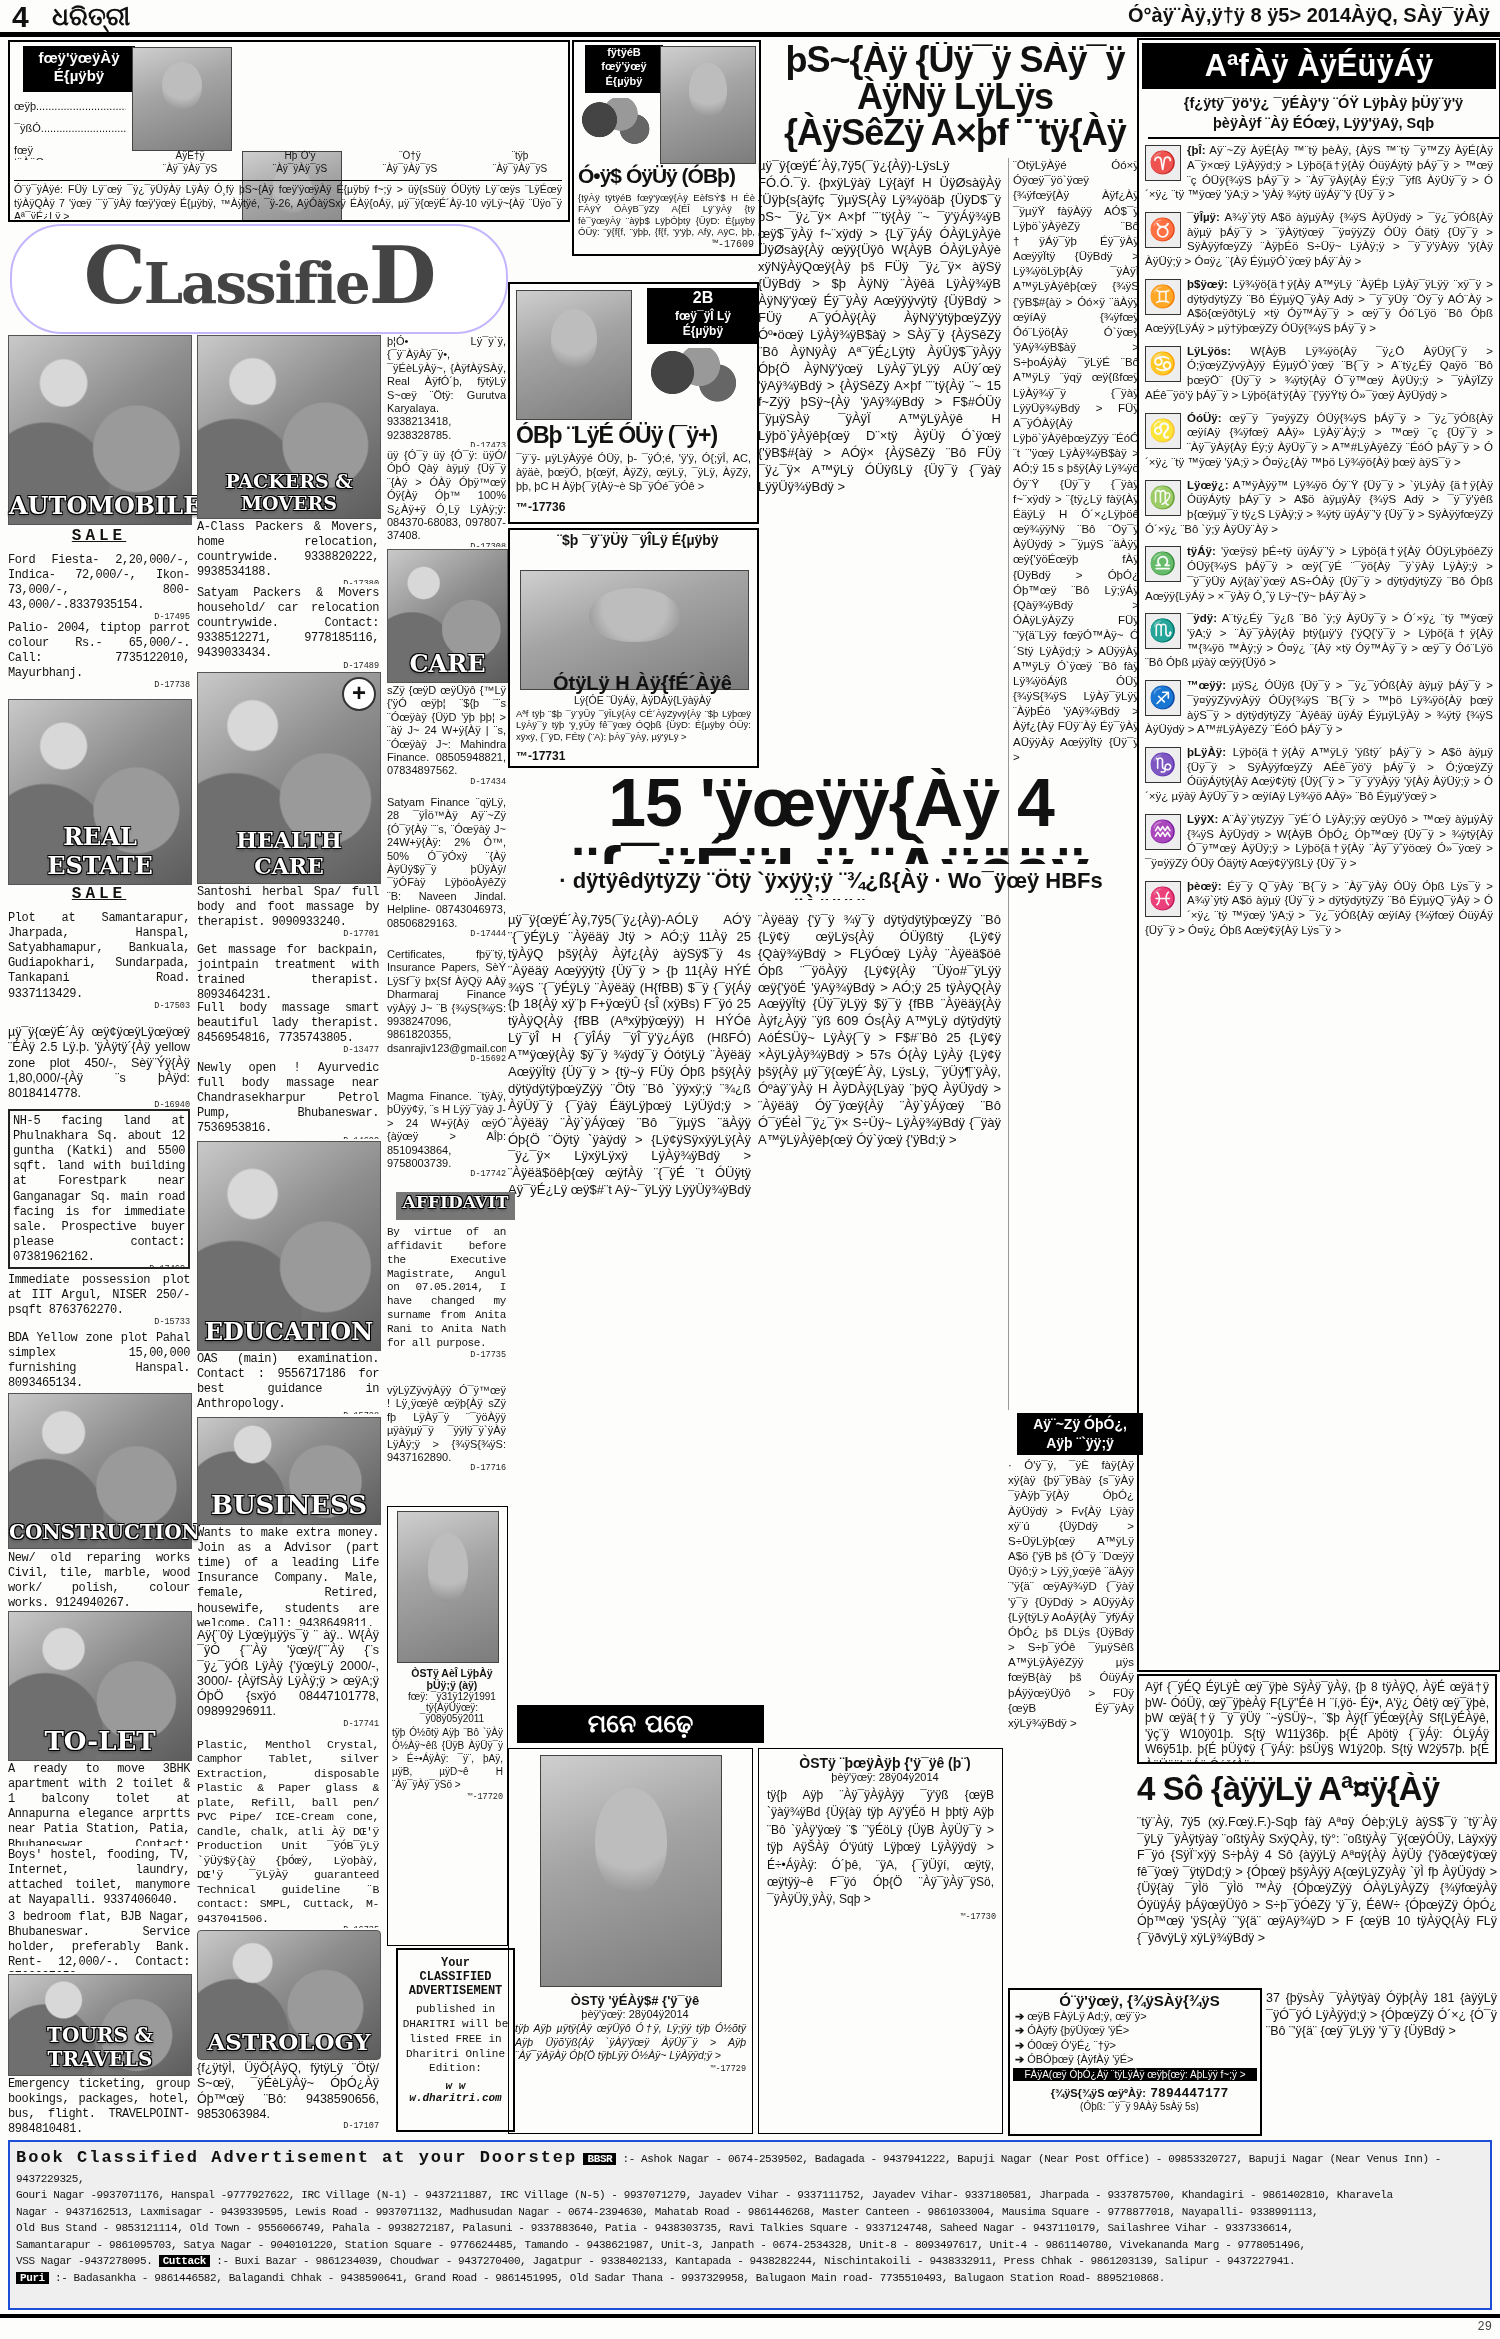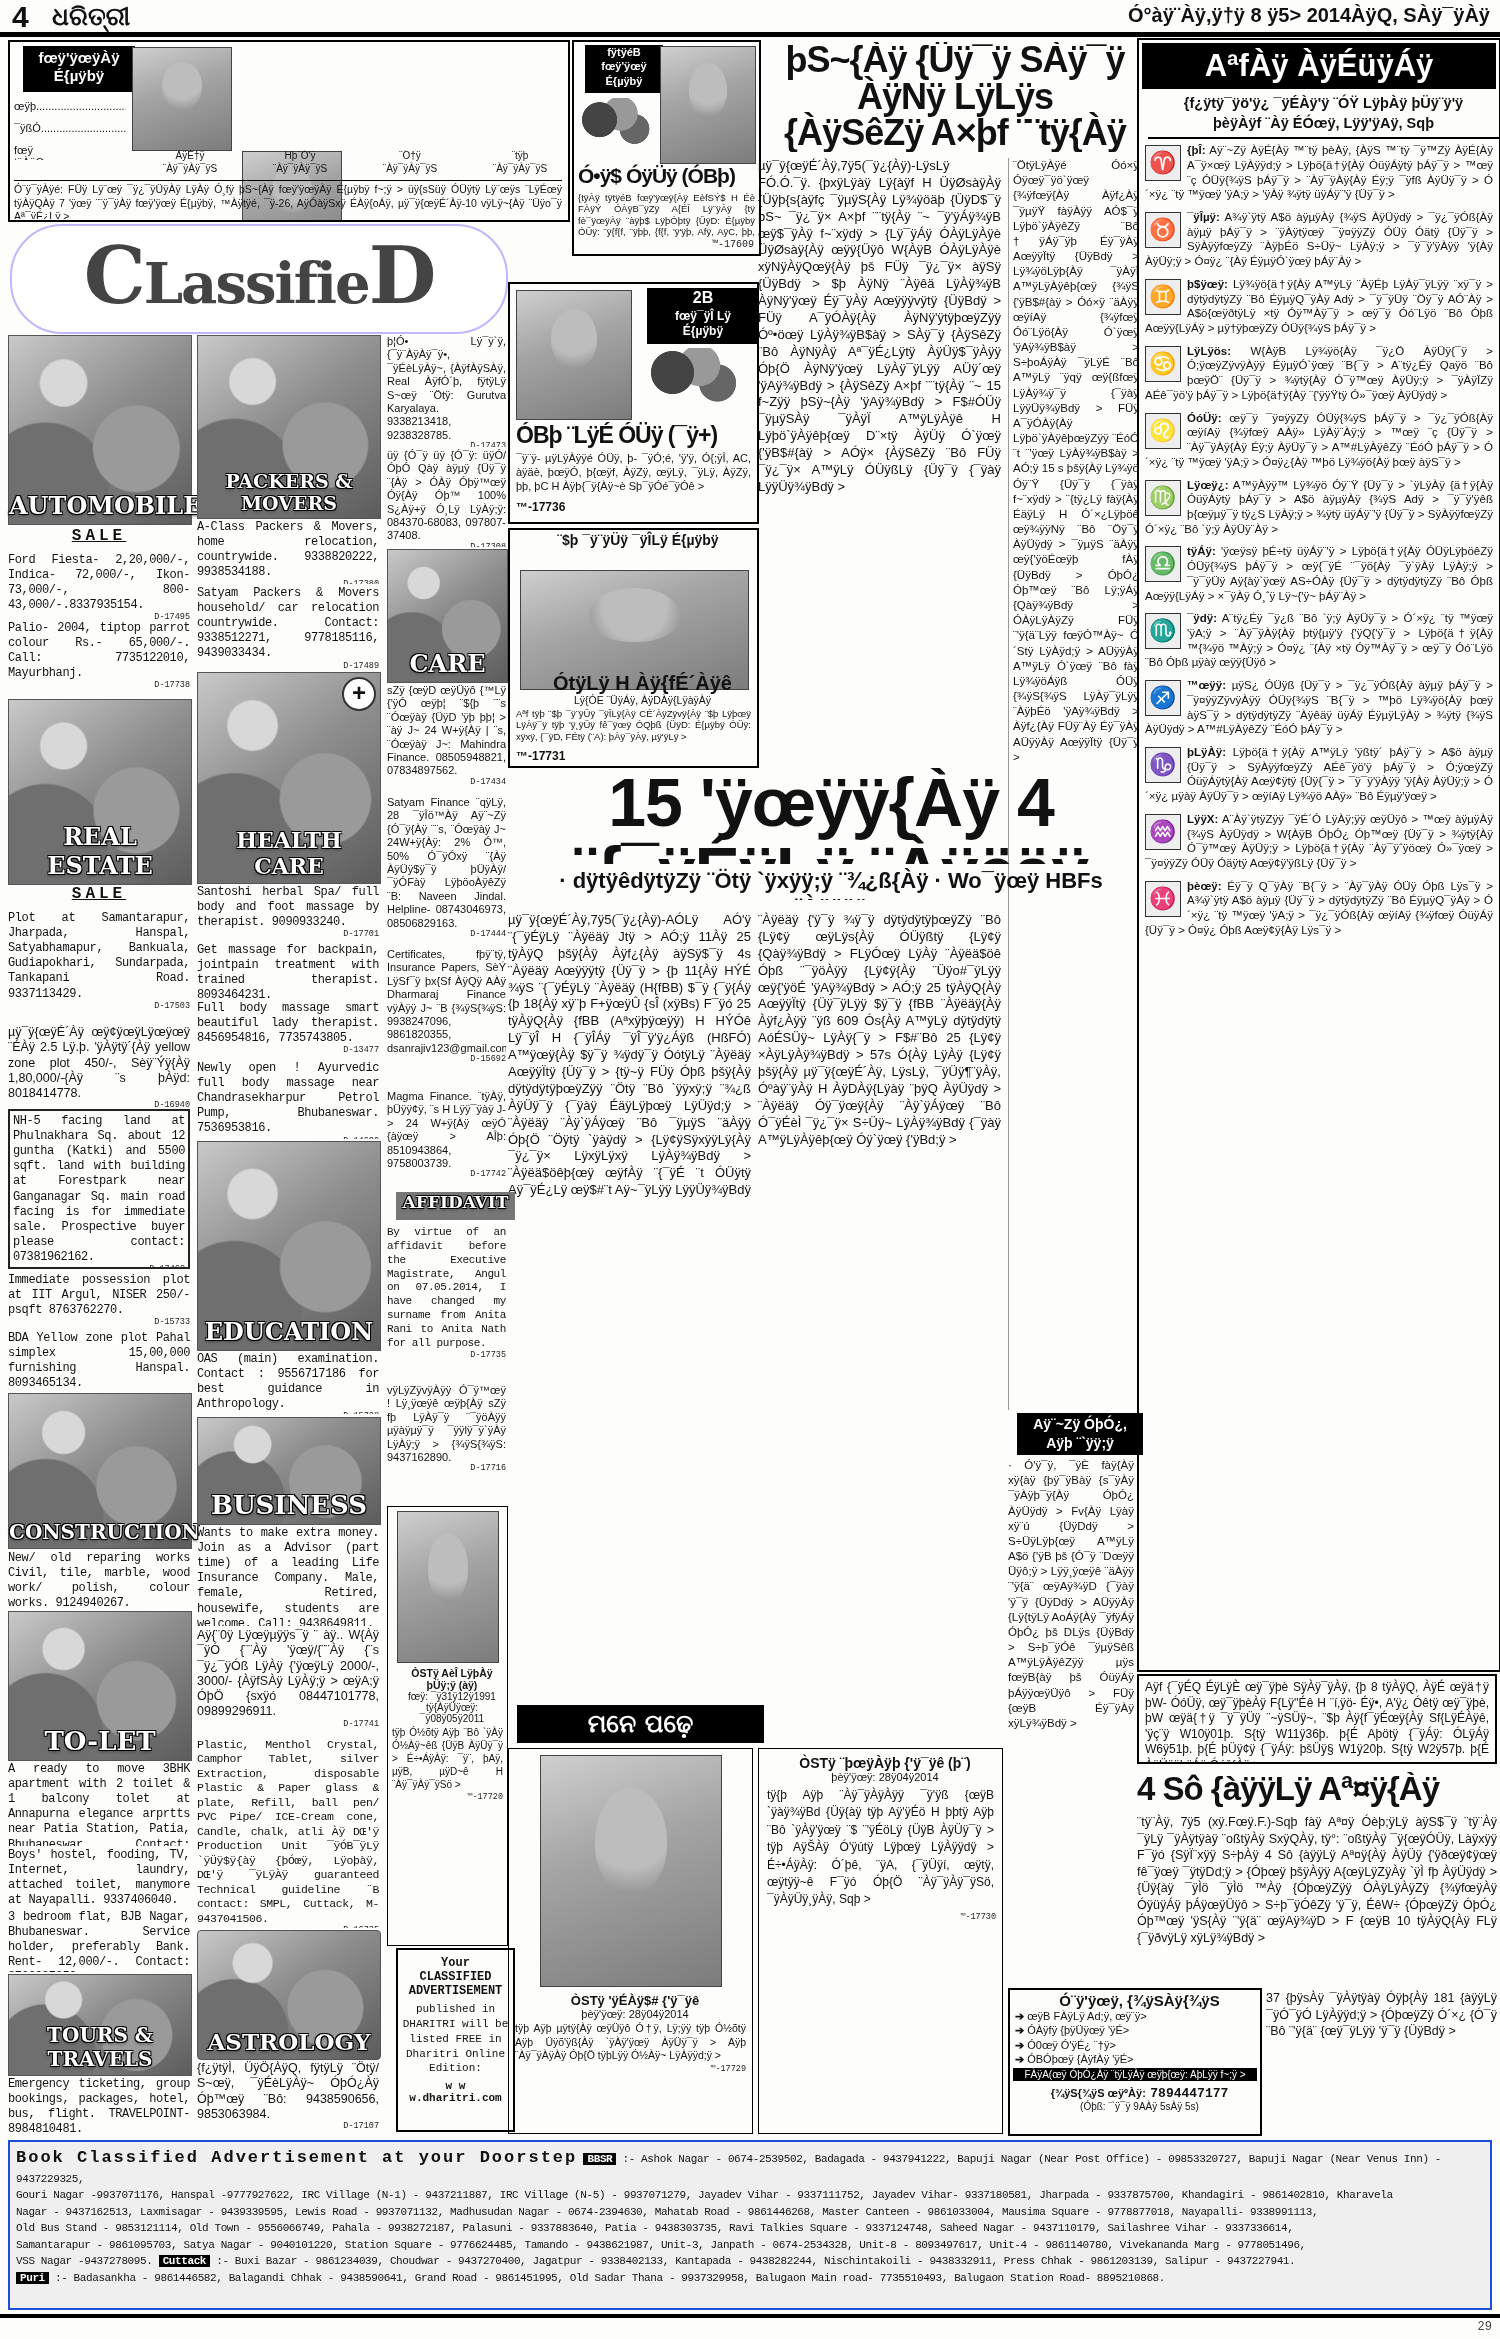--- a/index.html
+++ b/index.html
@@ -352,29 +352,29 @@
     <div class="garb b ctr" style="font-size:10.5px;">ÒSTÿ AèÎ LÿþÀÿ þÜÿ;ÿ (àÿ)</div>
     <div class="garb ctr" style="font-size:10px;">fœÿ: ¯ÿ31ÿ12ÿ1991</div>
     <div class="garb ctr" style="font-size:10px;">tÿ{ÀÿÜÿœÿ: ¯ÿ08ÿ05ÿ2011</div>
     <div class="garb just" style="font-size:10px;padding:2px 4px;line-height:1.3;">tÿþ Ó½õtÿ Aÿþ ¨Bô `ÿÀÿ Ó½Àÿ~êß {ÜÿB ÀÿÜÿ¯ÿ &gt; É÷•ÁÿÀÿ: ¯ÿ¨, þAÿ, µÿB, µÿD~ê H ¨Àÿ¯ÿÀÿ¯ÿSö &gt;</div>
     <div class="ref" style="padding-right:4px;">™-17720</div>
   </div>
   <div class="abs ctr" style="left:387px;top:1948px;width:119px;height:184px;border:2px solid #000;padding:6px 4px;box-sizing:border-box;">
     <div class="mono b" style="font-size:12px;">Your CLASSIFIED</div>
     <div class="mono b" style="font-size:12px;">ADVERTISEMENT</div>
     <div class="mono" style="font-size:11px;line-height:1.35;margin-top:4px;">published in DHARITRI will be listed FREE in Dharitri Online Edition:</div>
-    <div class="mono b" style="font-size:11px;margin-top:4px;">w w w.dharitri.com</div>
+    <div class="mono b" style="font-size:11px;margin-top:4px;font-style:italic;">w w w.dharitri.com</div>
   </div>
 
   <div class="abs blackbox ctr b serif" style="left:508px;top:1705px;width:247px;height:38px;font-size:25px;line-height:38px;">ମନେ ପଢ଼େ</div>
   <div class="abs" style="left:508px;top:1748px;width:243px;height:384px;border:1px solid #000;">
     <div class="photo" style="margin:6px auto;width:180px;height:230px;"></div>
     <div class="garb b ctr" style="font-size:13px;">ÒSTÿ 'ÿÉÀÿ$# {'ÿ¯ÿê</div>
     <div class="garb ctr" style="font-size:11px;">þèÿ'ÿœÿ: 28ÿ04ÿ2014</div>
-    <div class="garb just" style="font-size:10.5px;padding:2px 6px;line-height:1.3;">tÿþ Aÿþ µÿtÿ{Àÿ œÿÜÿô Ó†ÿ, Lÿ;ÿÿ tÿþ Ó½õtÿ Aÿþ Üÿõ'ÿß{Àÿ `ÿÀÿ'ÿœÿ ÀÿÜÿ¯ÿ &gt; Aÿþ ¨Àÿ¯ÿÀÿÀÿ Óþ{Ö tÿþLÿÿ Ó½Àÿ~ LÿÀÿÿd;ÿ &gt;</div>
+    <div class="garb just" style="font-size:10.5px;padding:2px 6px;line-height:1.3;font-style:italic;">tÿþ Aÿþ µÿtÿ{Àÿ œÿÜÿô Ó†ÿ, Lÿ;ÿÿ tÿþ Ó½õtÿ Aÿþ Üÿõ'ÿß{Àÿ `ÿÀÿ'ÿœÿ ÀÿÜÿ¯ÿ &gt; Aÿþ ¨Àÿ¯ÿÀÿÀÿ Óþ{Ö tÿþLÿÿ Ó½Àÿ~ LÿÀÿÿd;ÿ &gt;</div>
     <div class="ref" style="padding-right:6px;">™-17729</div>
   </div>
   <div class="abs" style="left:758px;top:1748px;width:243px;height:384px;border:1px solid #000;">
     <div class="garb b ctr" style="font-size:14px;margin-top:6px;">ÒSTÿ ¨þœÿÀÿþ {'ÿ¯ÿê (þ¨)</div>
     <div class="garb ctr" style="font-size:11px;">þèÿ'ÿœÿ: 28ÿ04ÿ2014</div>
     <div class="garb just" style="font-size:12px;padding:4px 8px;line-height:1.45;">tÿ{þ Aÿþ ¨Àÿ¯ÿÀÿÀÿÿ ¯ÿ'ÿß {œÿB `ÿàÿ¾ÿBd {Üÿ{àÿ tÿþ Aÿ'ÿÉö H þþtÿ Aÿþ ¨Bô `ÿÀÿ'ÿœÿ ¨$ ¨'ÿÉöLÿ {ÜÿB ÀÿÜÿ¯ÿ &gt; tÿþ AÿŠÀÿ Ó'ÿútÿ Lÿþœÿ LÿÀÿÿdÿ &gt; É÷•ÁÿÀÿ: Ó´þê, ¨ÿA, {¯ÿÜÿí, œÿtÿ, œÿtÿÿ~ê F¯ÿó Óþ{Ö ¨Àÿ¯ÿÀÿ¯ÿSö, ¯ÿÀÿÜÿ¸ÿÀÿ, Sqþ &gt;</div>
     <div class="ref" style="padding-right:6px;">™-17730</div>
   </div>
 
   <div class="abs" style="left:8px;top:2140px;width:1484px;height:170px;border:2px solid #1d4ed8;background:#efefef;padding:3px 6px;box-sizing:border-box;">

